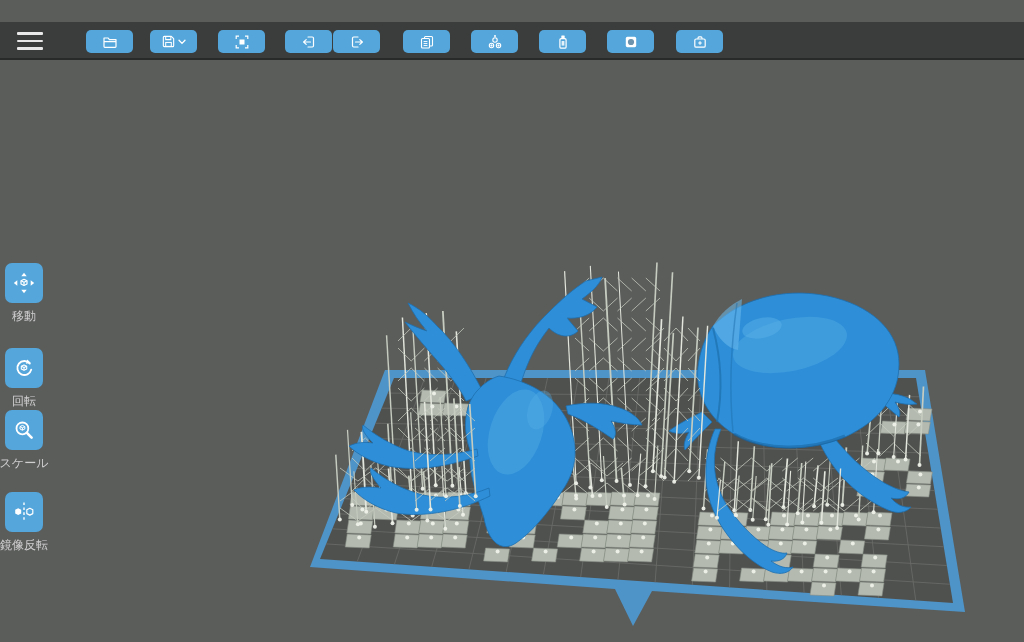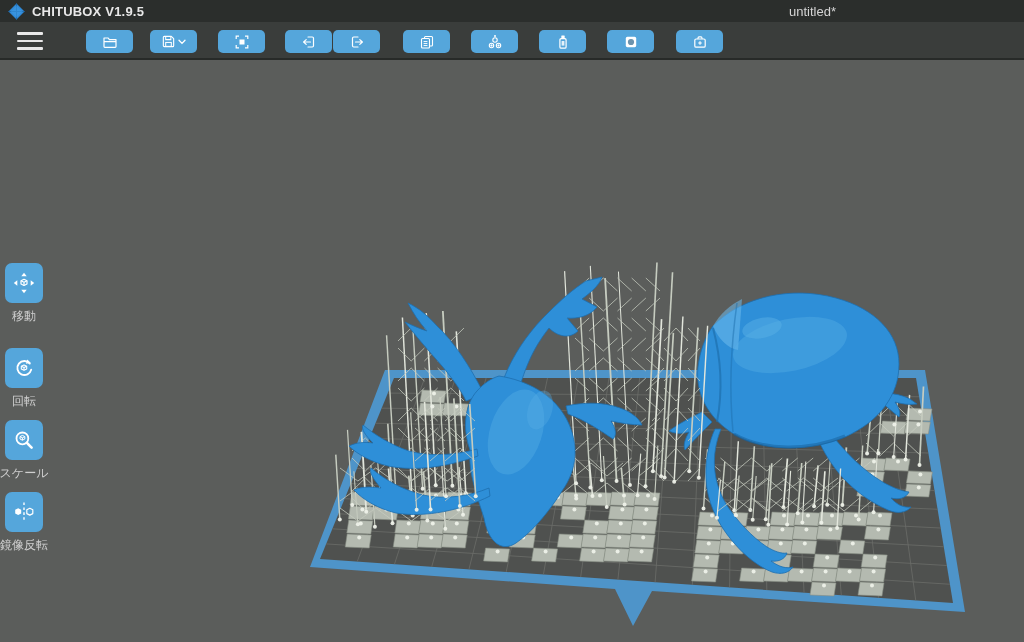--- a/index.html
+++ b/index.html
@@ -27,29 +27,20 @@
   .side-btn{width:38px;height:40px;border-radius:7px;background:var(--accent,#55a6db);
     border:none;cursor:pointer;display:flex;align-items:center;justify-content:center;padding:0;}
   .side-label{position:absolute;left:-23px;top:45px;width:84px;text-align:center;
     font-size:12px;color:var(--label_text,#cfcfcf);}
 </style>
 </head>
 <body>
 
 <div class="app">
 
-  <div class="titlebar">
-    <svg class="logo" viewBox="0 0 17 17">
-      <polygon points="8.5,0.5 16.5,8.5 8.5,16.5 0.5,8.5" fill="#2f89d8"></polygon>
-      <path d="M8.5,0.5 L8.5,16.5 M0.5,8.5 L16.5,8.5" stroke="#1d6db4" stroke-width="1"></path>
-      <polygon points="8.5,2.5 14.5,8.5 8.5,14.5 2.5,8.5" fill="#3f9ae4" opacity="0.55"></polygon>
-    </svg>
-    <span class="app-title">CHITUBOX V1.9.5</span>
-    <span class="doc-title">untitled*</span>
-  </div>
 
   <div class="toolbar">
     <button class="hamburger">
       <span class="hbar"></span>
       <span class="hbar"></span>
       <span class="hbar"></span>
     </button>
 
     <button class="tb" style="left:86px">
       <svg width="16" height="16" viewBox="0 0 16 16">
@@ -794,21 +785,21 @@
           <path d="M15.2 3.4 l3.6 3.4 -4.9 1 Z" fill="#fff"></path>
           <g stroke="#fff" fill="none" stroke-width="1.1" stroke-linejoin="round">
             <path d="M12 8.9 l2.7 1.35 v2.7 l-2.7 1.35 -2.7 -1.35 v-2.7 Z"></path>
             <path d="M9.3 10.25 l2.7 1.35 2.7 -1.35 M12 11.6 V14.3"></path>
           </g>
         </svg>
       </button>
       <div class="side-label">回転</div>
     </div>
 
-    <div class="side-tool" style="top:360px">
+    <div class="side-tool" style="top:350px">
       <button class="side-btn">
         <svg width="24" height="24" viewBox="0 0 24 24">
           <circle cx="10.4" cy="10.4" r="5.9" fill="none" stroke="#fff" stroke-width="1.8"></circle>
           <path d="M14.9 14.9 L19.6 19.6" stroke="#fff" stroke-width="2.6" stroke-linecap="round"></path>
           <g stroke="#fff" fill="none" stroke-width="1" stroke-linejoin="round">
             <path d="M10.4 7.4 l2.4 1.2 v2.4 l-2.4 1.2 -2.4 -1.2 V8.6 Z"></path>
             <path d="M8 8.6 l2.4 1.2 2.4 -1.2 M10.4 9.8 v2.4"></path>
           </g>
         </svg>
       </button>

